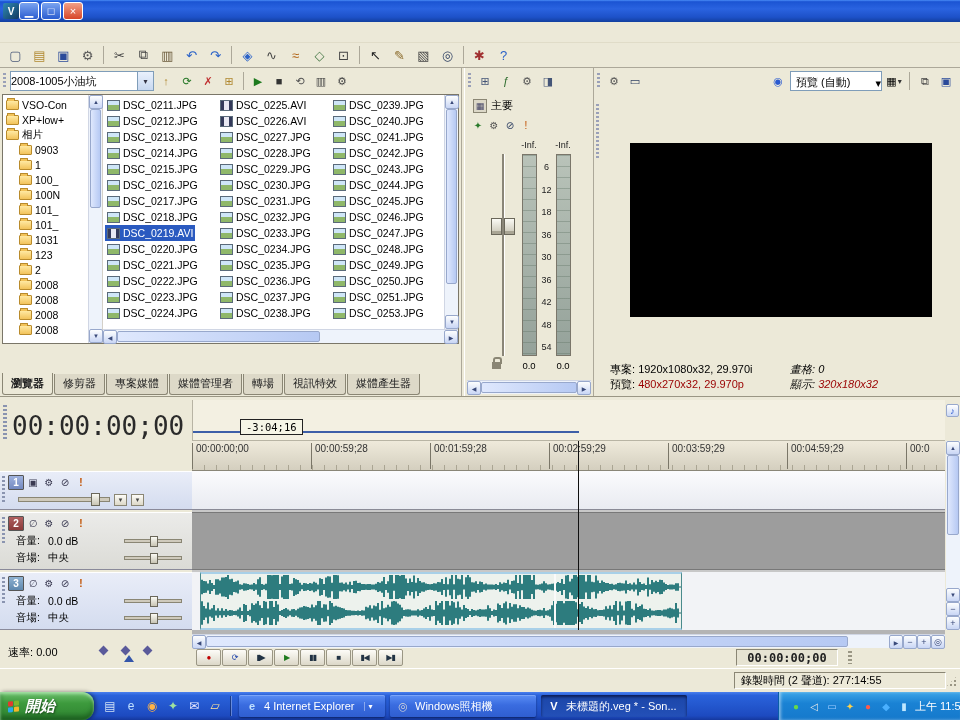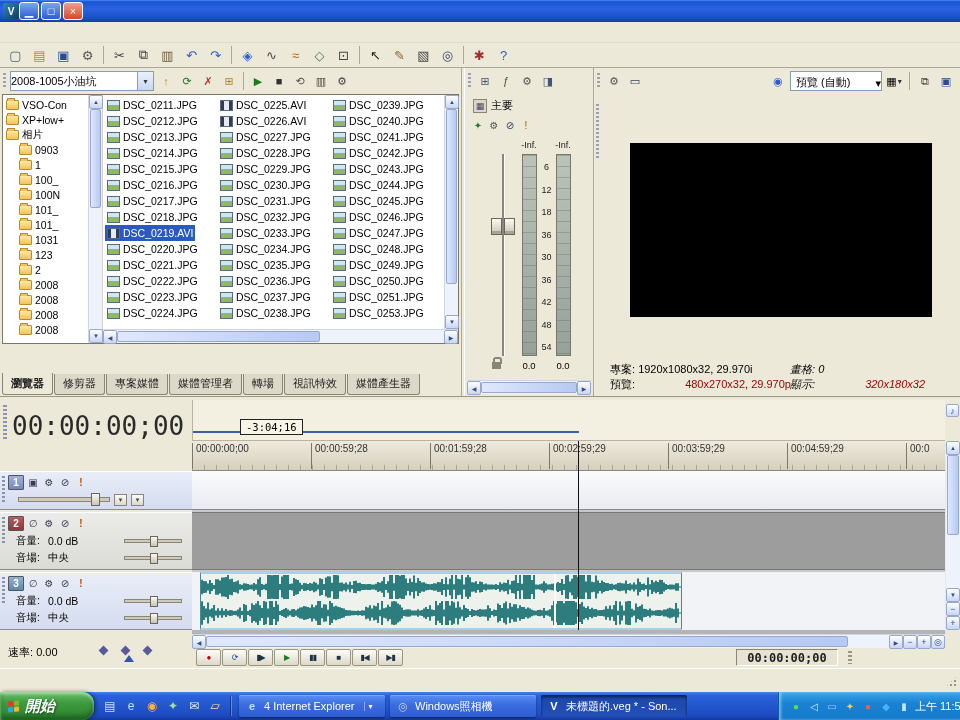--- a/index.html
+++ b/index.html
@@ -86,21 +86,21 @@
 
 .preview{position:absolute;top:68px;left:594px;width:366px;height:328px;background:#ece9d8;}
 .pv-combo{height:20px;border:1px solid #7f9db9;background:#fff;font-size:11px;display:flex;align-items:flex-end;padding-left:5px;width:92px;flex:none;}
 .pv-combo .ctext{flex:1;white-space:nowrap;overflow:hidden;}
 .pv-spacer{flex:1;}
 .video{position:absolute;left:36px;top:75px;width:302px;height:174px;background:#000;}
 .pv-info{position:absolute;left:16px;top:294px;right:8px;font-size:11px;line-height:15px;}
 .pv-row{display:flex;}
 .pv-cell1{width:180px;flex:none;white-space:nowrap;}
 .pv-cell2{white-space:nowrap;font-style:italic;}
-.redval{color:#9a0000;margin-left:47px;}
+.redval{color:#9a0000;}
 
 
 .timeline{position:absolute;top:396px;left:0;width:960px;height:272px;background:#ece9d8;border-top:1px solid #9a9684;}
 .tl-grip{position:absolute;left:3px;top:8px;width:4px;height:34px;background:repeating-linear-gradient(180deg,#8a94b0 0 2px,transparent 2px 4px);}
 .big-tc{position:absolute;left:12px;top:14px;font-family:"DejaVu Sans Mono","Liberation Mono",monospace;font-size:26px;color:#2a2a2a;}
 .tl-right{position:absolute;left:192px;right:15px;top:0;height:252px;}
 .marker-bar{position:absolute;left:0;right:0;top:3px;height:41px;background:#f3f0e2;border-bottom:1px solid #b8b4a4;border-left:1px solid #b8b4a4;}
 .loopline{position:absolute;left:0;top:31px;width:386px;height:2px;background:#3d5fa8;}
 .tl-tooltip{position:absolute;left:48px;top:22px;height:16px;padding:1px 5px;background:#f6f5e6;border:1px solid #222;font-size:10.5px;font-family:"DejaVu Sans Mono",monospace;z-index:6;}
 .ruler{position:absolute;left:0;right:0;top:44px;height:30px;border-bottom:1px solid #8a8678;
@@ -760,20 +760,21 @@
       <span class="sbtrack">
           <span class="sbthumb" style="left:1px;right:1px;top:0;height:60%;"></span>
         </span>
       <span class="sbbtn">▼</span>
       <span class="sbbtn" style="font-size:9px;">−</span>
       <span class="sbbtn" style="font-size:9px;">+</span>
     </div>
   </div>
 
   <div class="statusbar">
+    <span class="status-box">錄製時間 (2 聲道): 277:14:55</span>
     <span class="resize-grip"></span>
   </div>
 
   <div class="taskbar">
     <div class="start">
       <span class="winflag">
         <i style="background:#e23a2e;"></i>
           <i style="background:#7db72f;"></i>
           <i style="background:#28a8ea;"></i>
           <i style="background:#f2b829;"></i>

